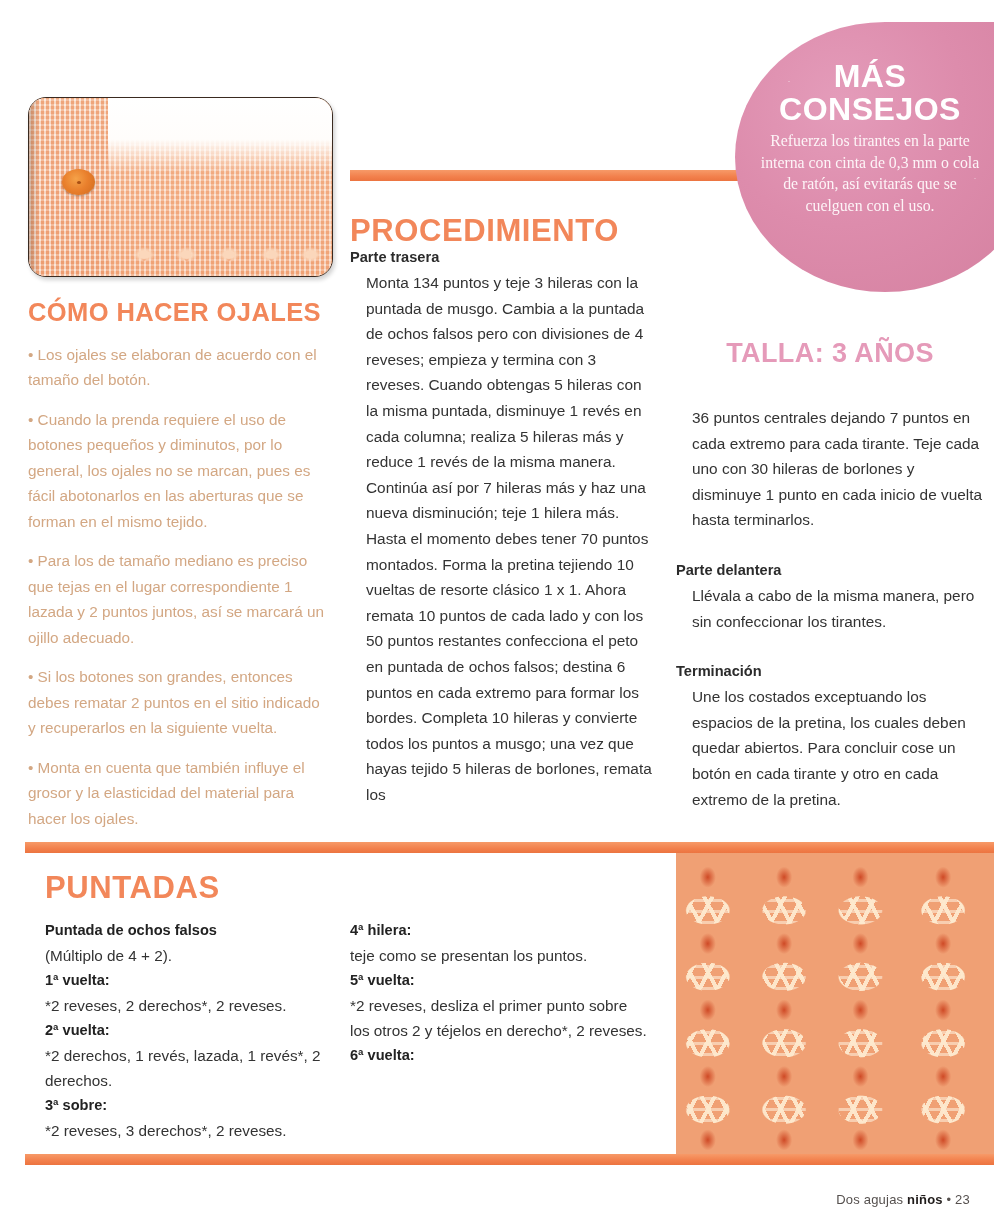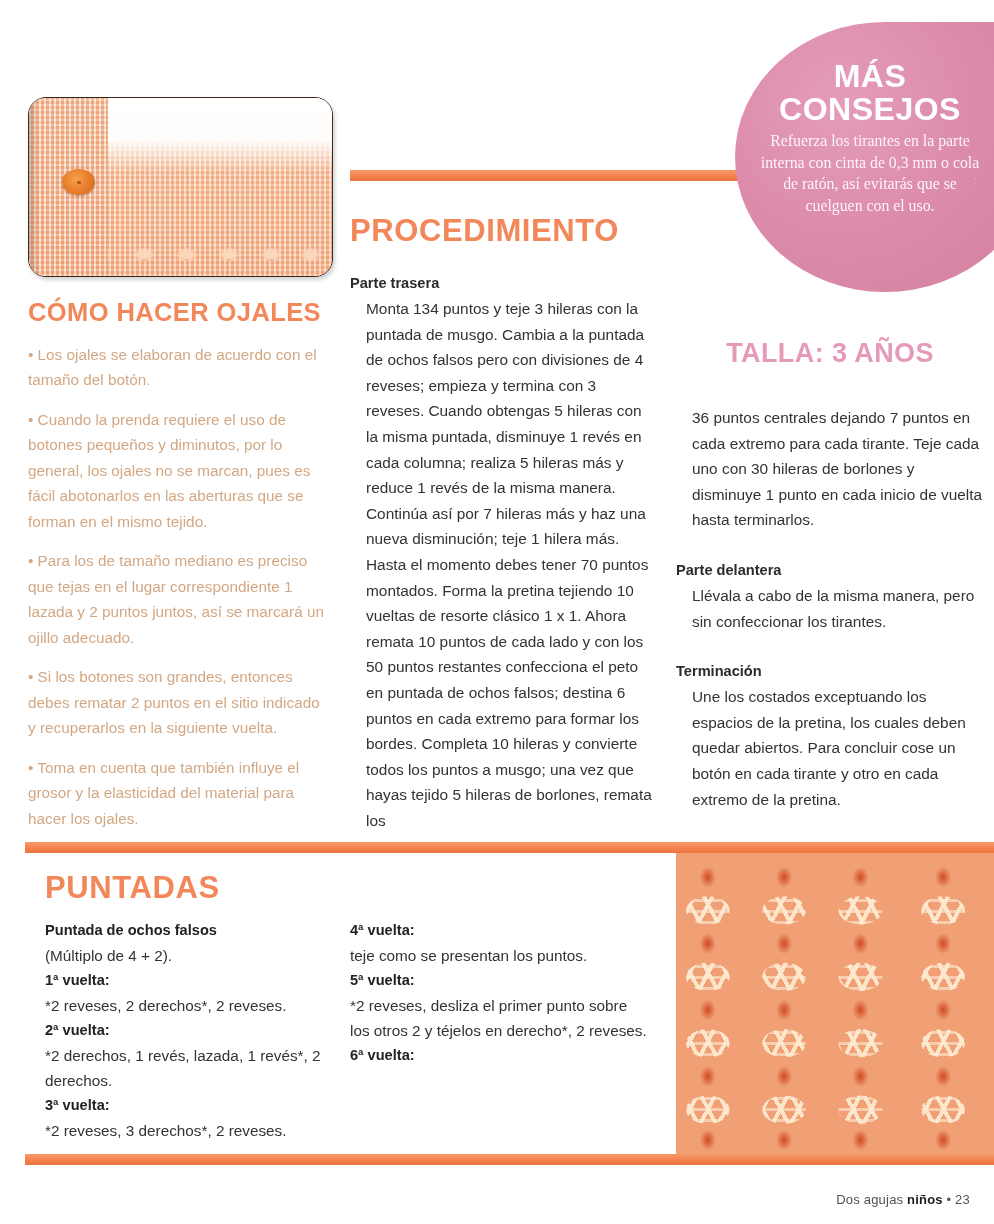--- a/index.html
+++ b/index.html
@@ -123,21 +123,20 @@
     left: 350px;
     top: 215px;
     width: 305px;
   }
   .head-proc {
     font-size: 31px;
     font-weight: bold;
     letter-spacing: .6px;
     color: #f2875a;
     line-height: 1;
-    margin-bottom: 26px;
   }
   .sub-bold {
     font-size: 14.6px;
     font-weight: bold;
     color: #2b2b2b;
     line-height: 23px;
     margin-bottom: 1px;
   }
   .body-p {
     font-size: 15.4px;
@@ -360,21 +359,21 @@
     </div>
     <div class="blob-body">Refuerza los tirantes en la parte interna con cinta de 0,3 mm o cola de ratón, así evitarás que se cuelguen con el uso.</div>
   </div>
 
   <div class="col-left">
     <div class="head-ojales">CÓMO HACER OJALES</div>
     <p class="tip-p">• Los ojales se elaboran de acuerdo con el tamaño del botón.</p>
     <p class="tip-p">• Cuando la prenda requiere el uso de botones pequeños y diminutos, por lo general, los ojales no se marcan, pues es fácil abotonarlos en las aberturas que se forman en el mismo tejido.</p>
     <p class="tip-p">• Para los de tamaño mediano es preciso que tejas en el lugar correspondiente 1 lazada y 2 puntos juntos, así se marcará un ojillo adecuado.</p>
     <p class="tip-p">• Si los botones son grandes, entonces debes rematar 2 puntos en el sitio indicado y recuperarlos en la siguiente vuelta.</p>
-    <p class="tip-p">• Toma en cuenta que también influye el grosor y la elasticidad del material para hacer los ojales.</p>
+    <p class="tip-p">• Monta en cuenta que también influye el grosor y la elasticidad del material para hacer los ojales.</p>
   </div>
 
   <div class="col-mid">
     <div class="head-proc">PROCEDIMIENTO</div>
     <div class="sub-bold">Parte trasera</div>
     <p class="body-p">Monta 134 puntos y teje 3 hileras con la puntada de musgo. Cambia a la puntada de ochos falsos pero con divisiones de 4 reveses; empieza y termina con 3 reveses. Cuando obtengas 5 hileras con la misma puntada, disminuye 1 revés en cada columna; realiza 5 hileras más y reduce 1 revés de la misma manera. Continúa así por 7 hileras más y haz una nueva disminución; teje 1 hilera más. Hasta el momento debes tener 70 puntos montados. Forma la pretina tejiendo 10 vueltas de resorte clásico 1 x 1. Ahora remata 10 puntos de cada lado y con los 50 puntos restantes confecciona el peto en puntada de ochos falsos; destina 6 puntos en cada extremo para formar los bordes. Completa 10 hileras y convierte todos los puntos a musgo; una vez que hayas tejido 5 hileras de borlones, remata los</p>
   </div>
 
   <div class="talla">TALLA: 3 AÑOS</div>
 
@@ -390,26 +389,26 @@
 
   <div class="head-punt">PUNTADAS</div>
 
   <div class="punt-col-a">
     <div class="punt-bold">Puntada de ochos falsos</div>
     <div class="punt-reg">(Múltiplo de 4 + 2).</div>
     <div class="punt-bold">1ª vuelta:</div>
     <div class="punt-reg">*2 reveses, 2 derechos*, 2 reveses.</div>
     <div class="punt-bold">2ª vuelta:</div>
     <div class="punt-reg">*2 derechos, 1 revés, lazada, 1 revés*, 2 derechos.</div>
-    <div class="punt-bold">3ª vuelta:</div>
+    <div class="punt-bold">3ª sobre:</div>
     <div class="punt-reg">*2 reveses, 3 derechos*, 2 reveses.</div>
   </div>
 
   <div class="punt-col-b">
-    <div class="punt-bold">4ª vuelta:</div>
+    <div class="punt-bold">4ª hilera:</div>
     <div class="punt-reg">teje como se presentan los puntos.</div>
     <div class="punt-bold">5ª vuelta:</div>
     <div class="punt-reg">*2 reveses, desliza el primer punto sobre los otros 2 y téjelos en derecho*, 2 reveses.</div>
     <div class="punt-bold">6ª vuelta:</div>
   </div>
 
   <div class="swatch">
     <div class="tex"></div>
     <div class="yarn"></div>
   </div>

